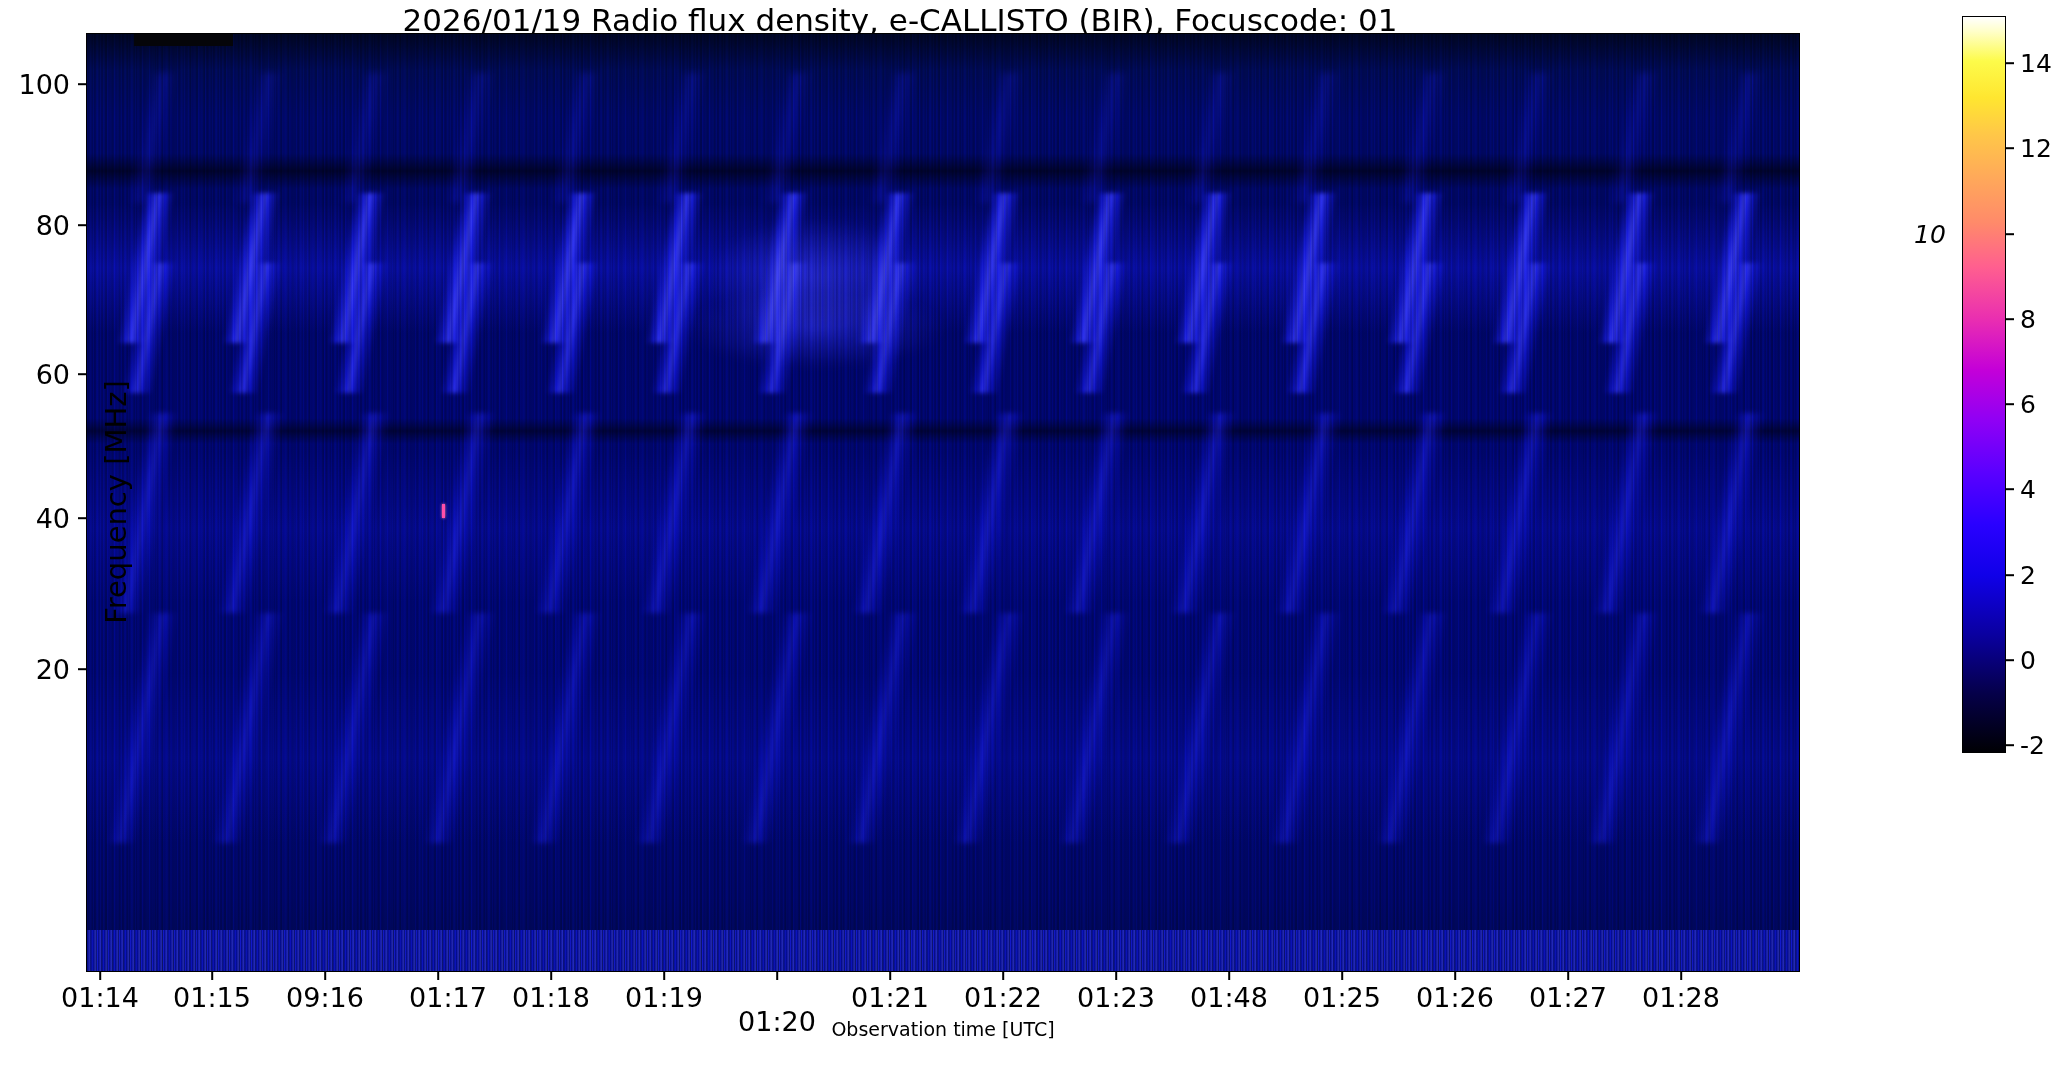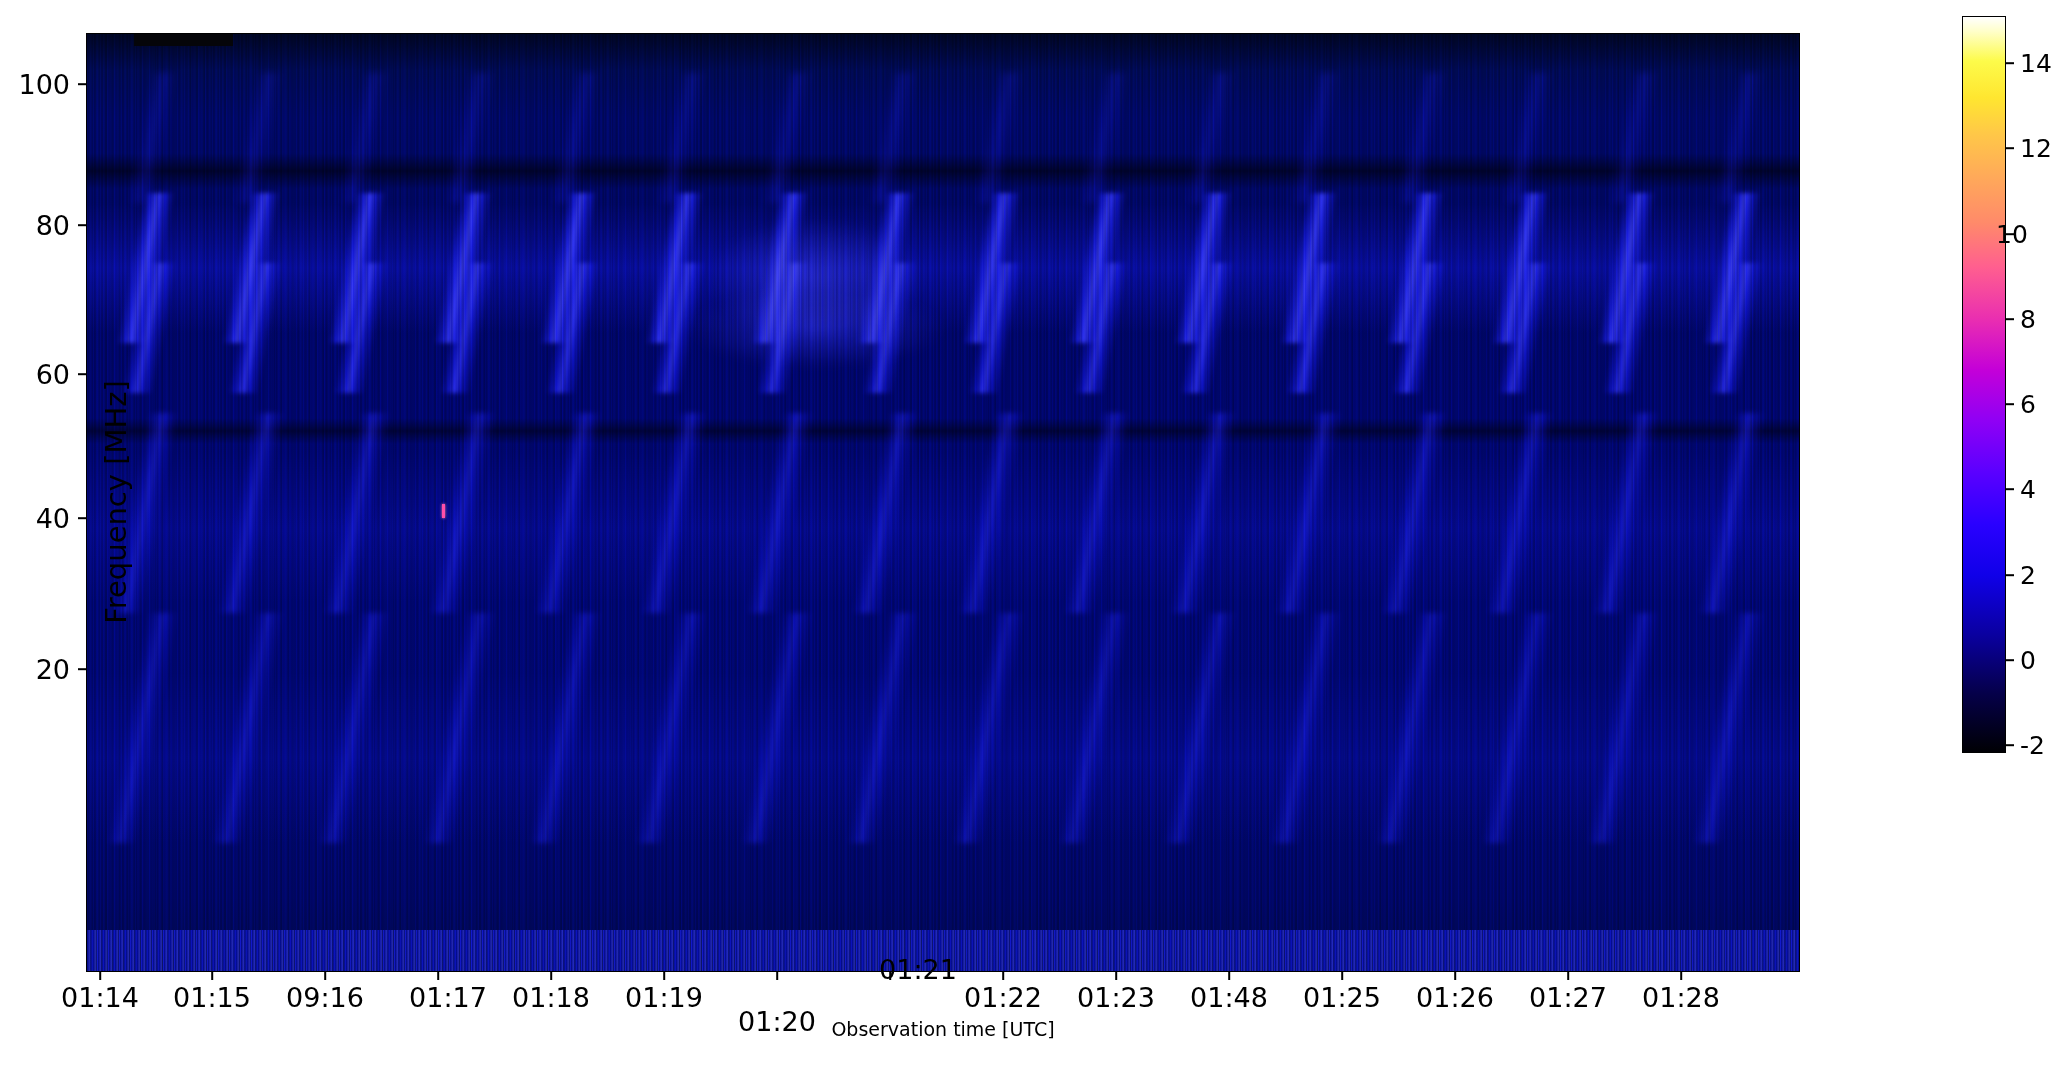--- a/index.html
+++ b/index.html
@@ -72,20 +72,21 @@
   .cbtlabel{position:absolute;font-size:25px;transform:translateY(-50%);
             white-space:nowrap;}
   .cbtmark{position:absolute;left:2006px;width:8px;height:1.6px;background:#000;
            transform:translateY(-50%);}
 </style>
 </head>
 <body>
 
 <div id="fig">
 
+  <div id="title">2026/01/19  Radio flux density, e-CALLISTO (BIR), Focuscode: 01</div>
 
   <div id="axes">
 
     <div class="layer" style="background:linear-gradient(to bottom,
            #000826 0%, #00105e 4%, #000d72 9%, #000a6e 20%, #00097a 40%,
            #000a80 60%, #000b7e 78%, #000a72 92%, #000d5c 100%);"></div>
 
     <div class="hband" style="top:170px;height:130px;background:linear-gradient(to bottom,rgba(0,0,150,0),rgba(25,25,210,.50),rgba(0,0,150,0));"></div>
     <div class="hband" style="top:420px;height:150px;background:linear-gradient(to bottom,rgba(0,0,120,0),rgba(18,18,170,.34),rgba(0,0,120,0));"></div>
     <div class="hband" style="top:640px;height:170px;background:linear-gradient(to bottom,rgba(0,0,120,0),rgba(16,16,160,.30),rgba(0,0,120,0));"></div>
@@ -177,21 +178,21 @@
     <div class="xtmark" style="left:551px;top:972px;"></div>
     <div class="xtlabel" style="left:551px;top:982px;">01:18</div>
 
     <div class="xtmark" style="left:664px;top:972px;"></div>
     <div class="xtlabel" style="left:664px;top:982px;">01:19</div>
 
     <div class="xtmark" style="left:777px;top:972px;"></div>
     <div class="xtlabel" style="left:777px;top:982px;margin-top:24px;">01:20</div>
 
     <div class="xtmark" style="left:890px;top:972px;"></div>
-    <div class="xtlabel" style="left:890px;top:954px;margin-left:28px;">01:21</div>
+    <div class="xtlabel" style="left:890px;top:982px;">01:21</div>
 
     <div class="xtmark" style="left:1003px;top:972px;"></div>
     <div class="xtlabel" style="left:1003px;top:982px;">01:22</div>
 
     <div class="xtmark" style="left:1116px;top:972px;"></div>
     <div class="xtlabel" style="left:1116px;top:982px;">01:23</div>
 
     <div class="xtmark" style="left:1229px;top:972px;"></div>
     <div class="xtlabel" style="left:1229px;top:982px;">01:48</div>
 
@@ -225,21 +226,21 @@
     <div class="cbtmark" style="top:489px;"></div>
     <div class="cbtlabel" style="left:2020px;top:489px;">4</div>
 
     <div class="cbtmark" style="top:404px;"></div>
     <div class="cbtlabel" style="left:2020px;top:404px;">6</div>
 
     <div class="cbtmark" style="top:319px;"></div>
     <div class="cbtlabel" style="left:2020px;top:319px;">8</div>
 
     <div class="cbtmark" style="top:234px;"></div>
-    <div class="cbtlabel" style="left:1996px;top:234px;">10</div>
+    <div class="cbtlabel" style="left:1914px;top:234px;font-style:italic;">10</div>
 
     <div class="cbtmark" style="top:148px;"></div>
     <div class="cbtlabel" style="left:2020px;top:148px;">12</div>
 
     <div class="cbtmark" style="top:63px;"></div>
     <div class="cbtlabel" style="left:2020px;top:63px;">14</div>
 
   </div>
 
 </div>

